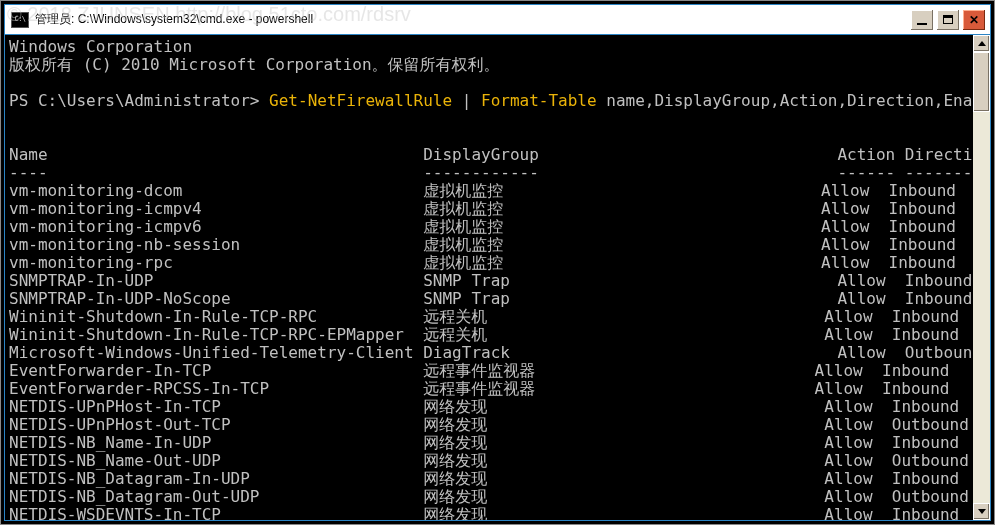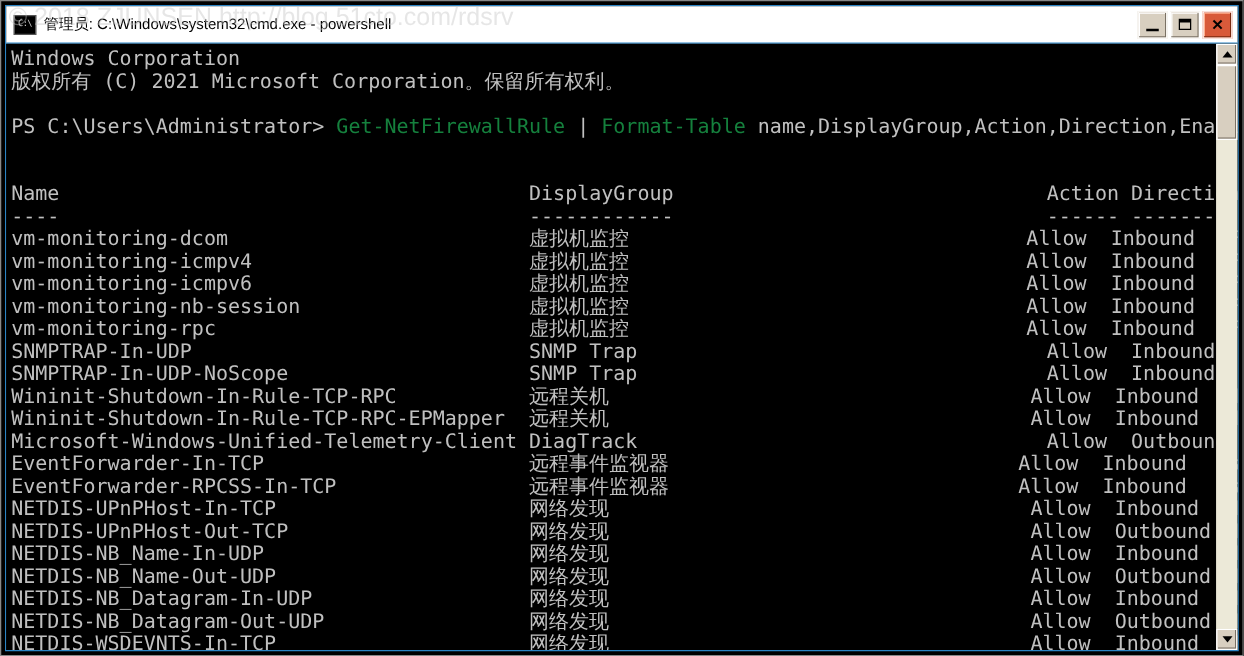--- a/index.html
+++ b/index.html
@@ -145,21 +145,21 @@
   box-shadow: inset -1px -1px 0 #7a7164;
   box-sizing: border-box;
 }
 .sb-arrow {
   width: 0; height: 0;
   border-left: 4px solid transparent;
   border-right: 4px solid transparent;
 }
 .sb-arrow.up { border-bottom: 5px solid #000; }
 .sb-arrow.down { border-top: 5px solid #000; }
-.yellow { color: #15803d; }
+.yellow { color: #eab308; }
 .watermark {
   position: absolute;
   left: 6px;
   top: 2px;
   font-family: Arial, sans-serif;
   font-size: 20px;
   color: rgba(200,200,200,0.45);
   z-index: 5;
   pointer-events: none;
 }
@@ -182,21 +182,21 @@
         <div class="win-btn">
             <div class="max-glyph"></div>
           </div>
         <div class="win-btn close">
             <span class="x-glyph">✕</span>
           </div>
       </div>
     </div>
 
     <div class="terminal" id="terminal"><span>Windows Corporation</span>
-<span>版权所有 (C) 2021 Microsoft Corporation。保留所有权利。</span>
+<span>版权所有 (C) 2010 Microsoft Corporation。保留所有权利。</span>
 
 <span>PS C:\Users\Administrator&gt; </span><span class="yellow">Get-NetFirewallRule</span> | <span class="yellow">Format-Table</span><span> name,DisplayGroup,Action,Direction,Enabled </span>
 
 
 <span>Name                                       DisplayGroup                               Action Direction Enabled</span>
 <span>----                                       ------------                               ------ --------- -------</span>
 <span>vm-monitoring-dcom                         虚拟机监控                                 Allow  Inbound   False</span>
 <span>vm-monitoring-icmpv4                       虚拟机监控                                 Allow  Inbound   False</span>
 <span>vm-monitoring-icmpv6                       虚拟机监控                                 Allow  Inbound   False</span>
 <span>vm-monitoring-nb-session                   虚拟机监控                                 Allow  Inbound   False</span>

